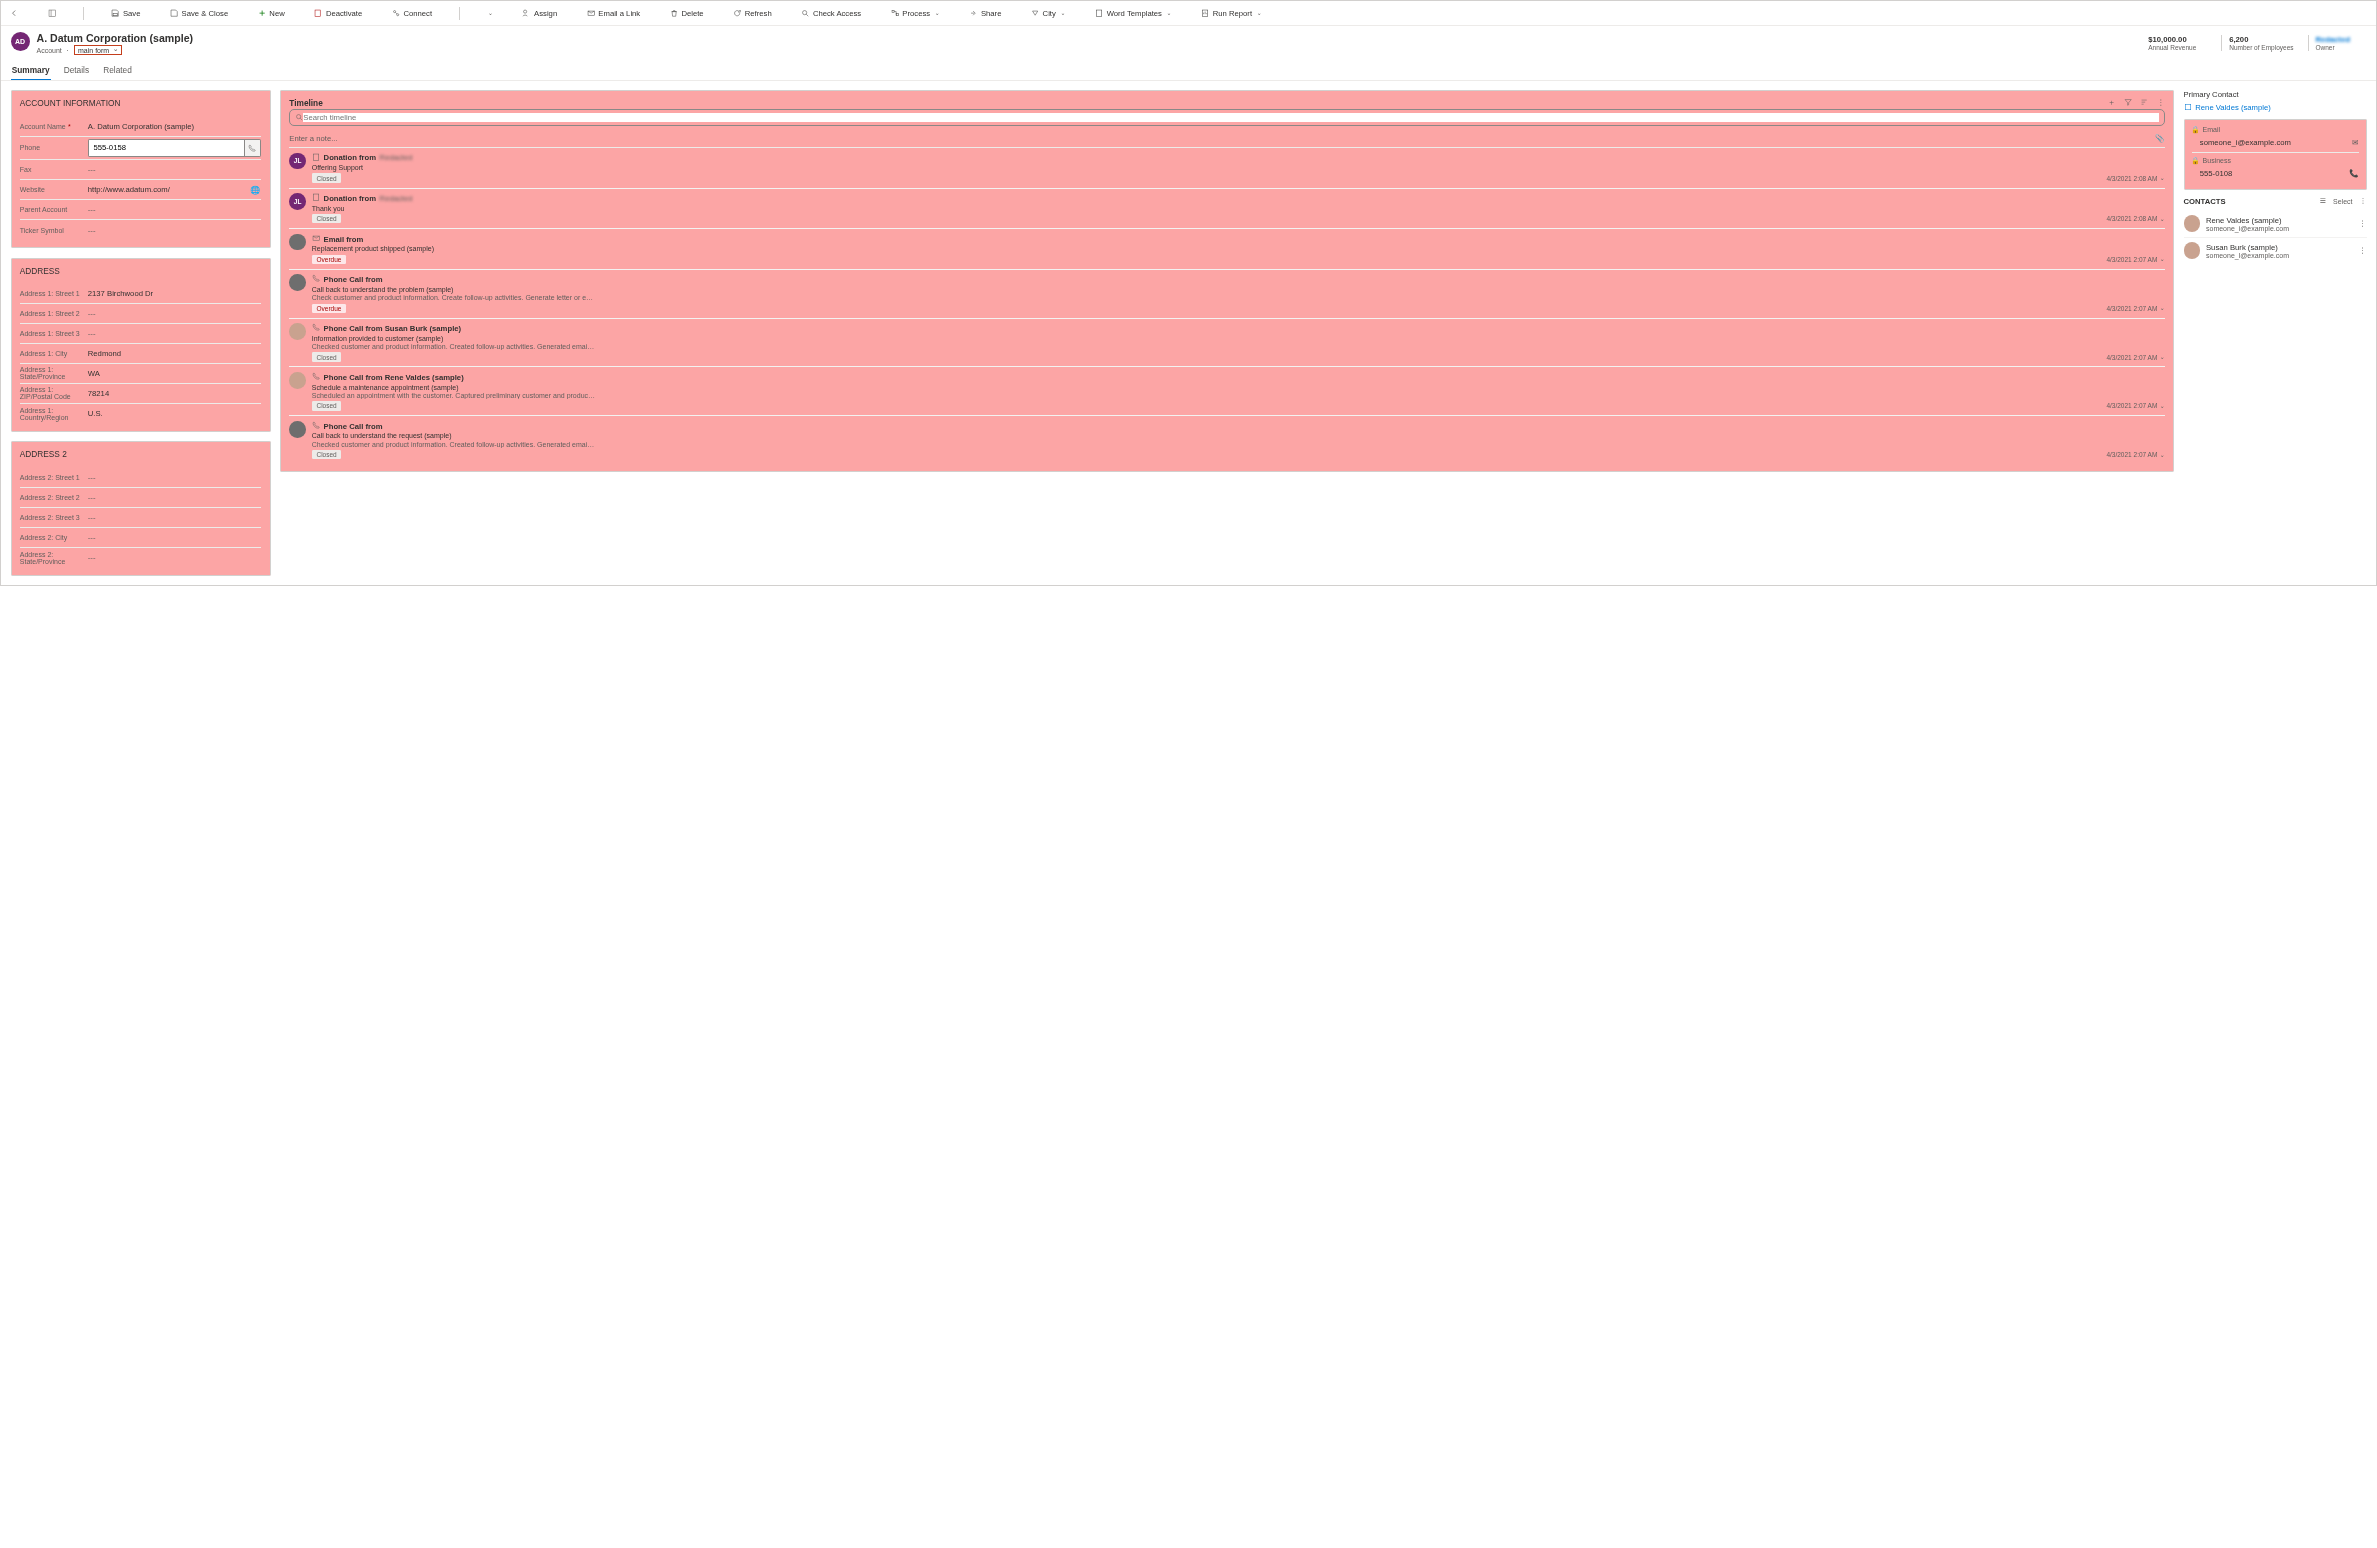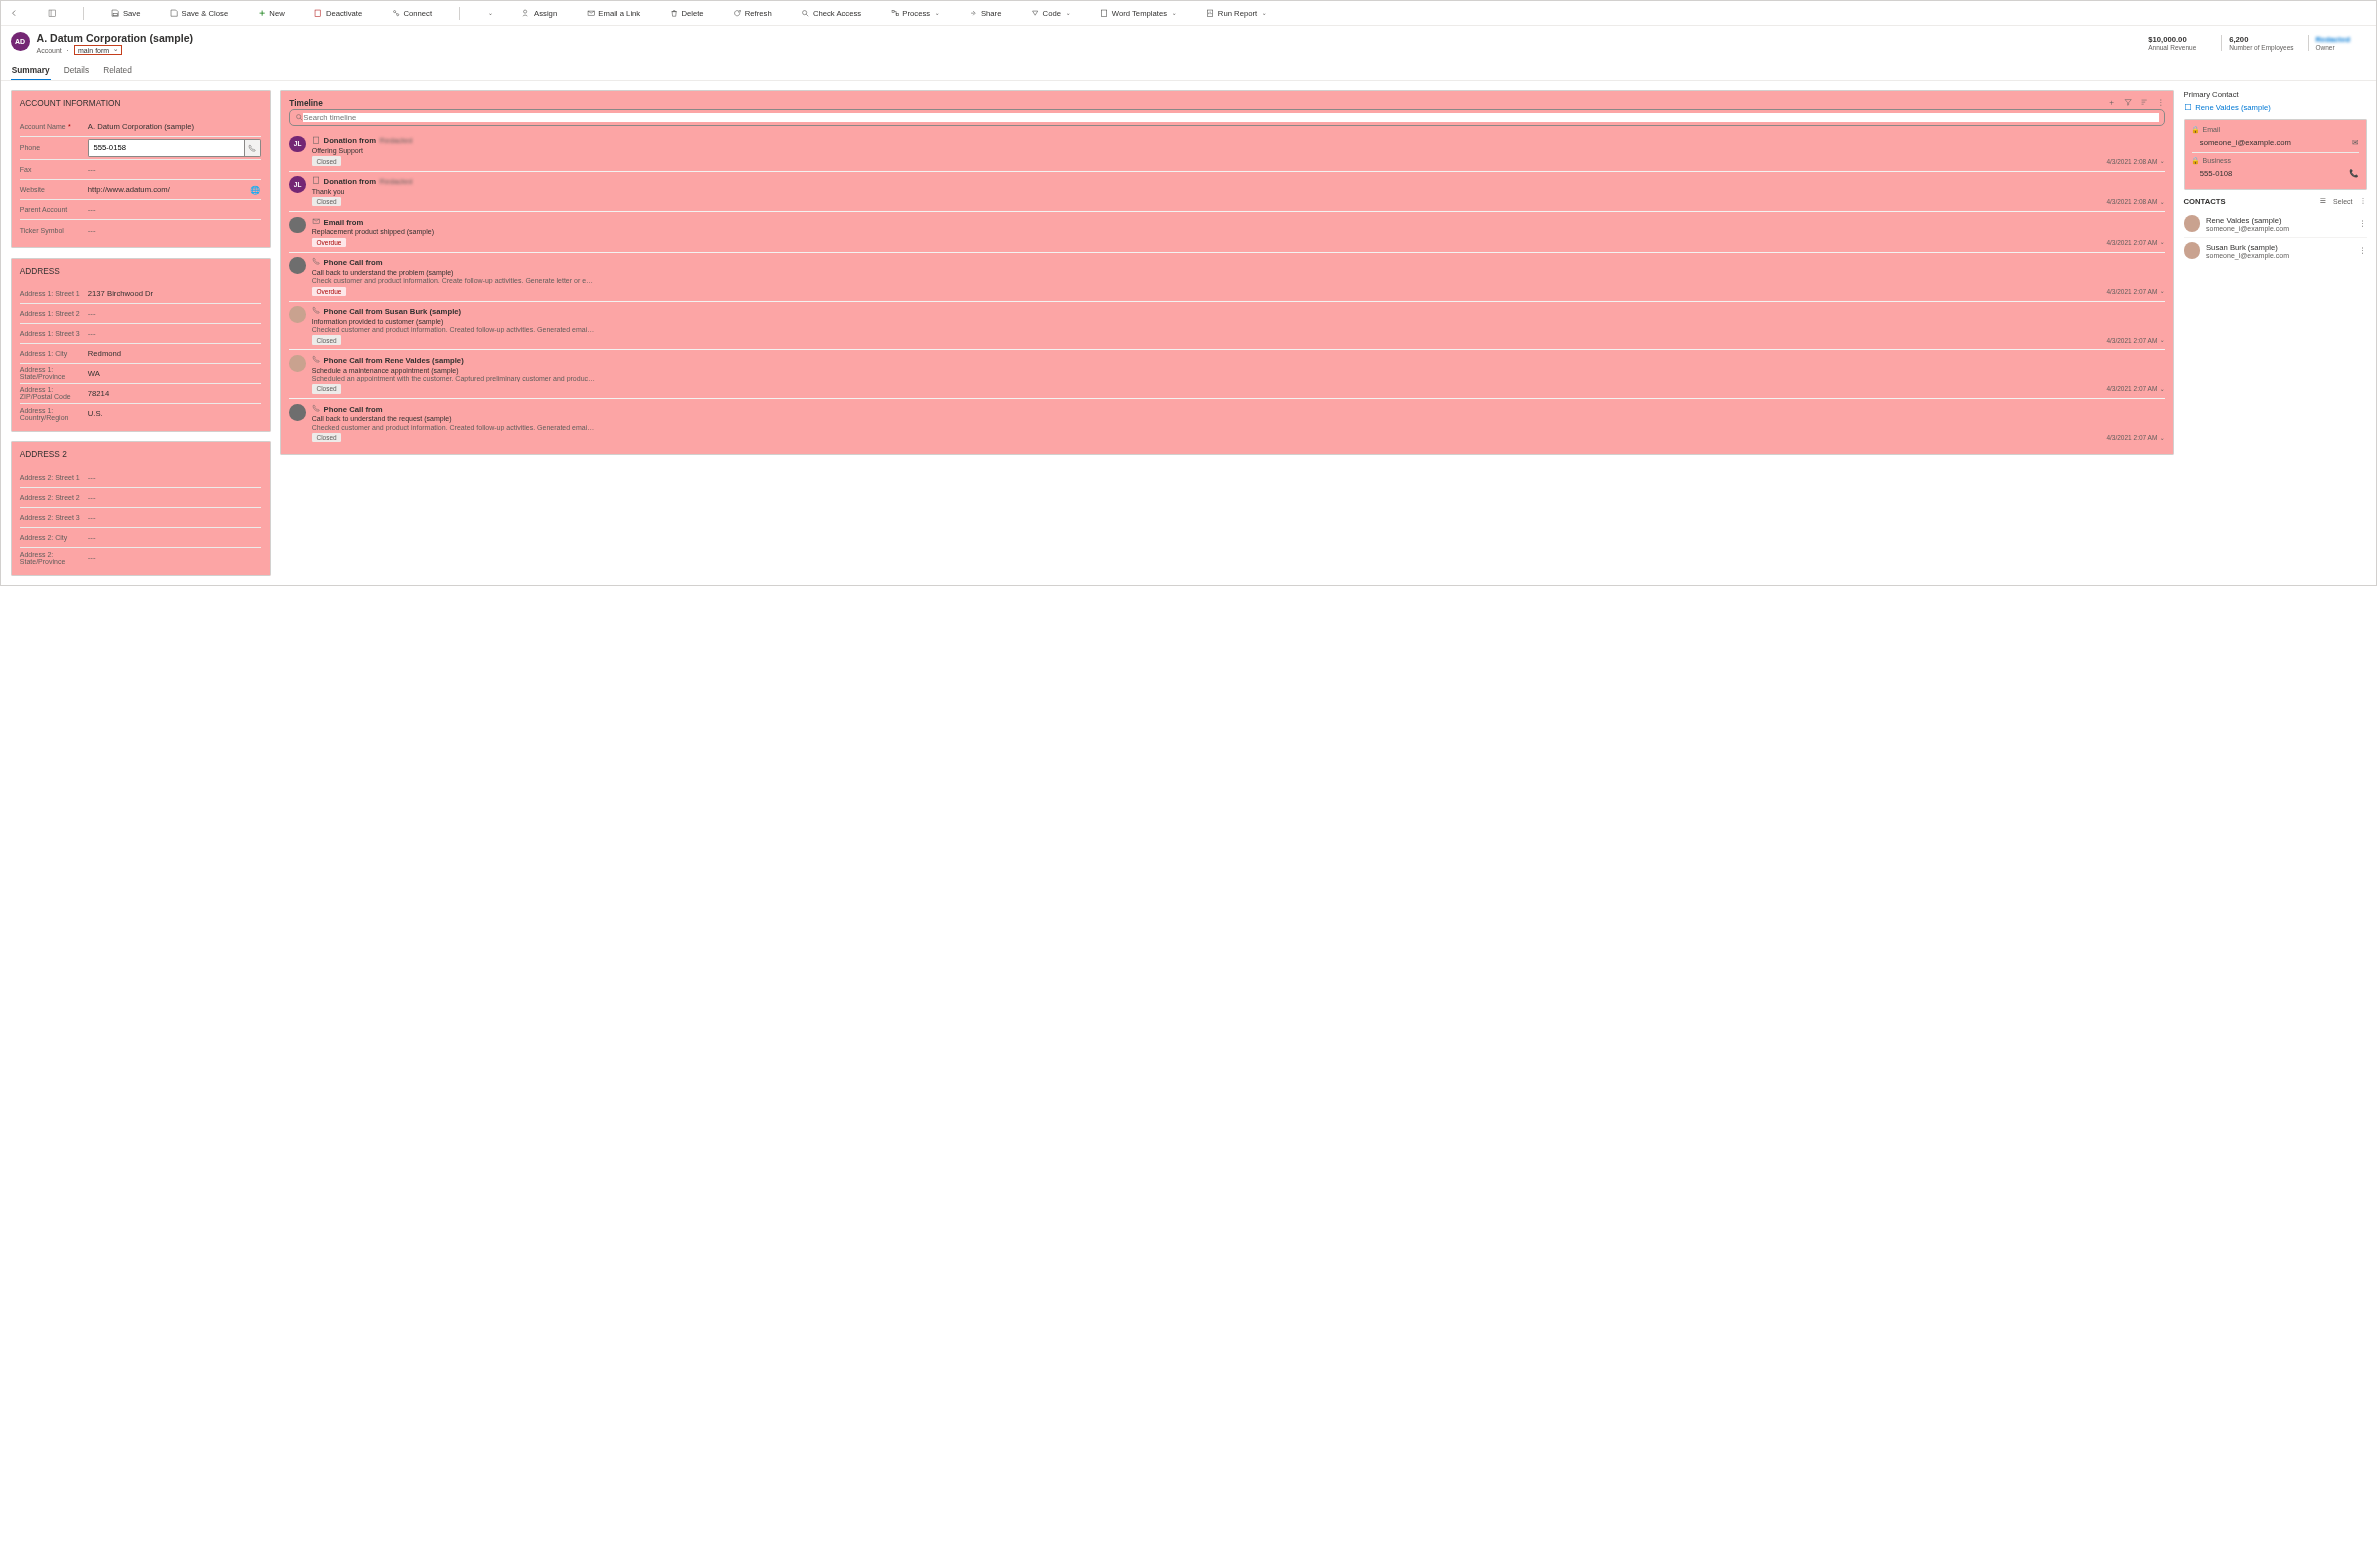--- a/index.html
+++ b/index.html
@@ -182,21 +182,21 @@
     <span class="cmd">
         <svg class="ico" viewBox="0 0 16 16">
           <path d="M4 8h6M8 4l4 4-4 4" fill="none" stroke="#3b3a39"></path>
         </svg>
         <span>Share</span>
       </span>
     <span class="cmd">
         <svg class="ico" viewBox="0 0 16 16">
           <path d="M3 4h10L8 12z" fill="none" stroke="#3b3a39"></path>
         </svg>
-        <span>Code</span>
+        <span>City</span>
         <span class="chev">⌄</span>
       </span>
     <span class="cmd">
         <svg class="ico" viewBox="0 0 16 16">
           <rect x="3" y="2" width="10" height="12" fill="none" stroke="#3b3a39"></rect>
         </svg>
         <span>Word Templates</span>
         <span class="chev">⌄</span>
       </span>
     <span class="cmd">
@@ -360,20 +360,24 @@
             <span>⋮</span>
           </div>
         </div>
         <div class="search-box">
           <svg class="ico" viewBox="0 0 16 16">
               <circle cx="7" cy="7" r="4" fill="none" stroke="#605e5c"></circle>
               <path d="M10 10l4 4" stroke="#605e5c"></path>
             </svg>
           <input placeholder="Search timeline" style="">
         </div>
+        <div class="note-row">
+          <span>Enter a note...</span>
+          <span>📎</span>
+        </div>
         <div id="timeline-items">
             <div class="tl-item">
               <div class="tl-avatar purple">JL</div>
               <div class="tl-body">
                 <div class="tl-line1">
                   <span><svg class="ico" viewBox="0 0 16 16">
                       <rect x="3" y="2" width="10" height="12" fill="none" stroke="#605e5c"></rect>
                     </svg></span>
                   <b>Donation from</b>
                   <span class="tl-blur">Redacted</span>

